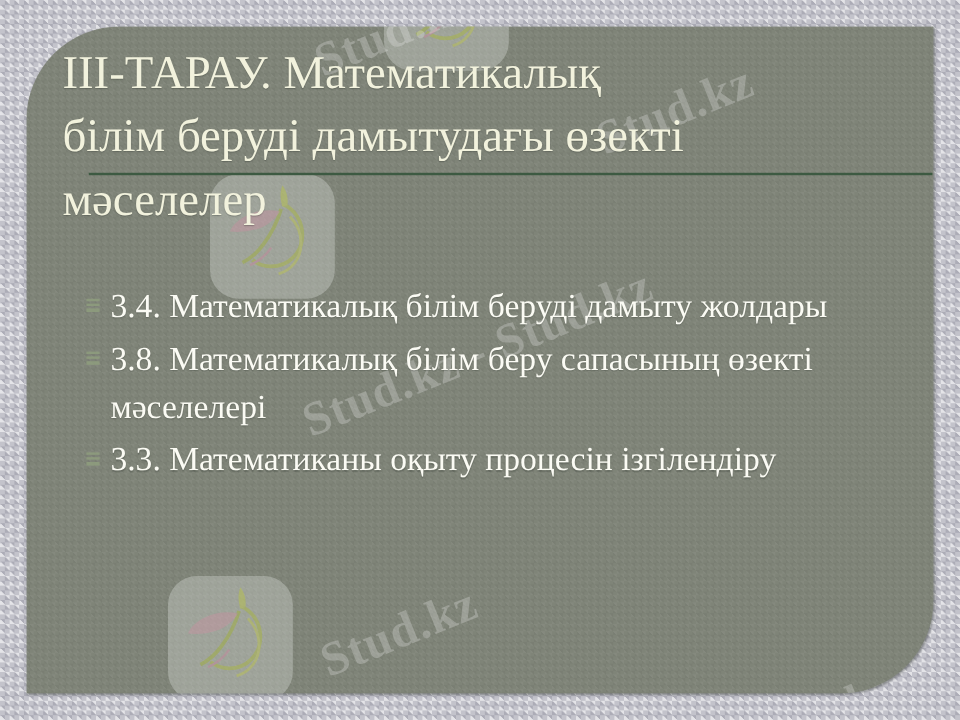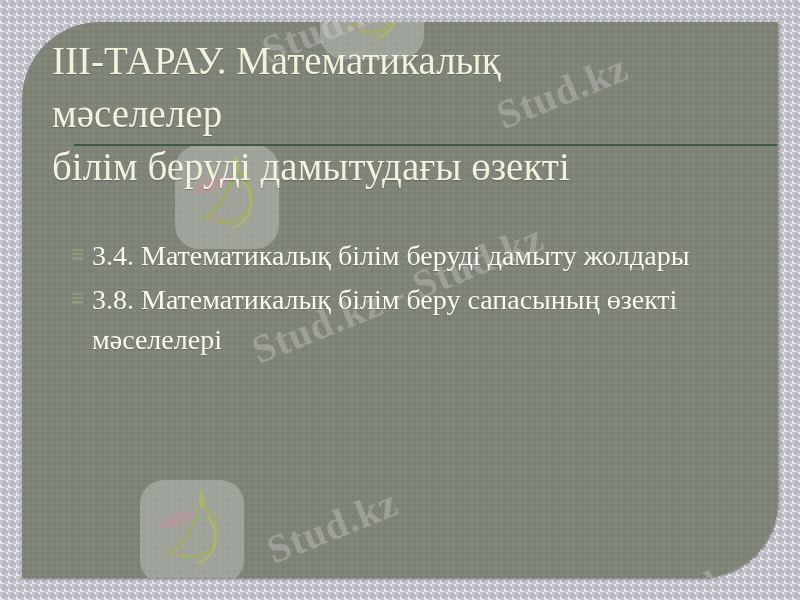--- a/index.html
+++ b/index.html
@@ -162,34 +162,38 @@
         </div>
         <div class="wm-text" style="left: 233px; top: 8px; font-size: 40px; transform: rotate(-22deg);">Stud.kz</div>
         <div class="wm-text" style="left: 468px; top: 73px; font-size: 40px; transform: rotate(-22deg);">Stud.kz</div>
         <div class="wm-text" style="left: 223px; top: 308px; font-size: 40px; transform: rotate(-22deg);">Stud.kz - Stud.kz</div>
         <div class="wm-text" style="left: 238px; top: 508px; font-size: 40px; transform: rotate(-22deg);">Stud.kz</div>
         <div class="wm-text" style="left: 588px; top: 578px; font-size: 40px; transform: rotate(-22deg);">Stud.kz</div>
       </div>
 
     <div id="title">
       <div>III-ТАРАУ. Математикалық</div>
+      <div>білім беруді дамытудағы өзекті</div>
       <div>мәселелер</div>
-      <div>білім беруді дамытудағы өзекті</div>
     </div>
 
     <div id="title-rule"></div>
 
     <div id="bullets">
 
       <div class="bullet-row">
         <span class="bullet-marker"></span>
         <span class="bullet-text">3.4. Математикалық білім беруді дамыту жолдары</span>
       </div>
 
       <div class="bullet-row">
         <span class="bullet-marker"></span>
         <span class="bullet-text">3.8. Математикалық білім беру сапасының өзекті мәселелері</span>
       </div>
 
+      <div class="bullet-row">
+        <span class="bullet-marker"></span>
+        <span class="bullet-text">3.3. Математиканы оқыту процесін ізгілендіру</span>
+      </div>
 
     </div>
   </div>
 </div>
 
 </body></html>

